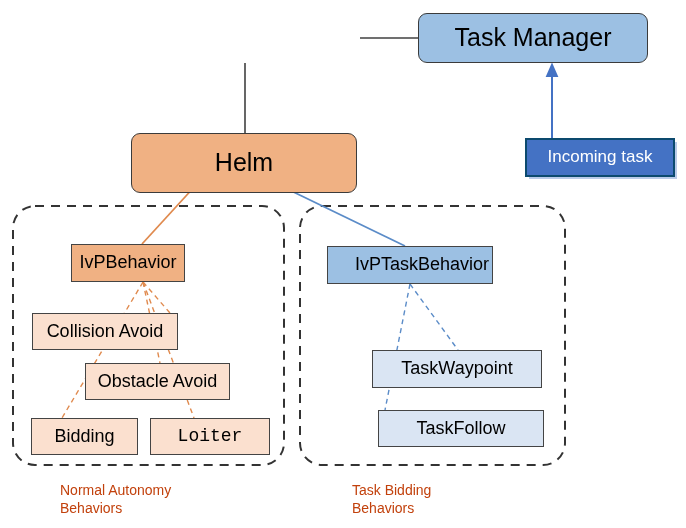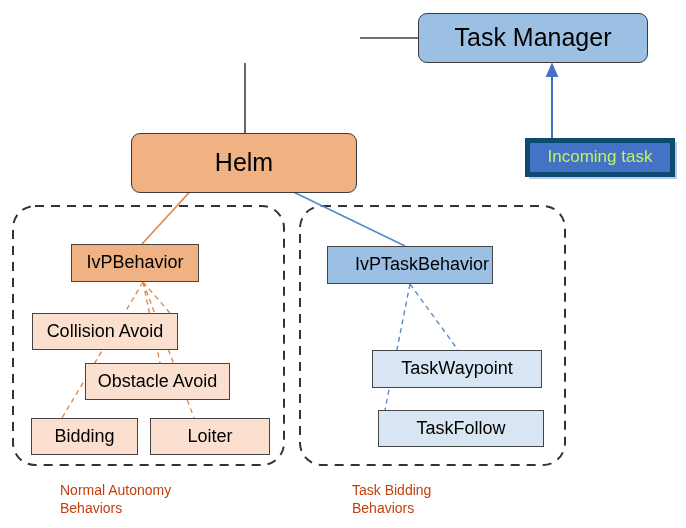--- a/index.html
+++ b/index.html
@@ -57,40 +57,40 @@
     left: 131px;  top: 133px;
     width: 226px; height: 60px;
     background: #f0b183;
     font-size: 25px;
   }
   
   .incoming-task {
     left: 525px;  top: 138px;
     width: 150px; height: 39px;
     background: #4472c4;
-    border: 5px solid #0c4a6e;
-    color: #bef264;
+    border: 2px solid #0c4a6e;
+    color: #ffffff;
     font-size: 17px;
     box-shadow: 3px 3px 0 -1px #b9cbe8;
   }
   
   .cls {
     border: 1.6px solid #444444;
     font-size: 18px;
   }
   .cls-orange-dark { background: #f0b183; }
   .cls-orange-light { background: #fbe0cf; }
   .cls-blue-dark   { background: #9cc0e3; }
   .cls-blue-light  { background: #dae5f3; }
 
-  .n-ivpbehavior     { left: 71px;  top: 244px; width: 128px; height: 38px; }
+  .n-ivpbehavior     { left: 71px;  top: 244px; width: 114px; height: 38px; }
   .n-collision       { left: 32px;  top: 313px; width: 146px; height: 37px; }
   .n-obstacle        { left: 85px;  top: 363px; width: 145px; height: 37px; }
   .n-waypoint        { left: 31px;  top: 418px; width: 107px; height: 37px; }
-  .n-loiter          { left: 150px; top: 418px; width: 120px; height: 37px; }
+  .n-loiter          { left: 150px; top: 418px; width: 120px; height: 37px; font-family: Liberation Mono, monospace; }
   .n-ivptaskbehavior { left: 327px; top: 246px; width: 166px; height: 38px; padding-left: 24px; }
   .n-taskwaypoint    { left: 372px; top: 350px; width: 170px; height: 38px; }
   .n-taskfollow      { left: 378px; top: 410px; width: 166px; height: 37px; }
 
   
   .caption {
     position: absolute;
     font-size: 14px;
     color: #c2410c;
     line-height: 1.25;

